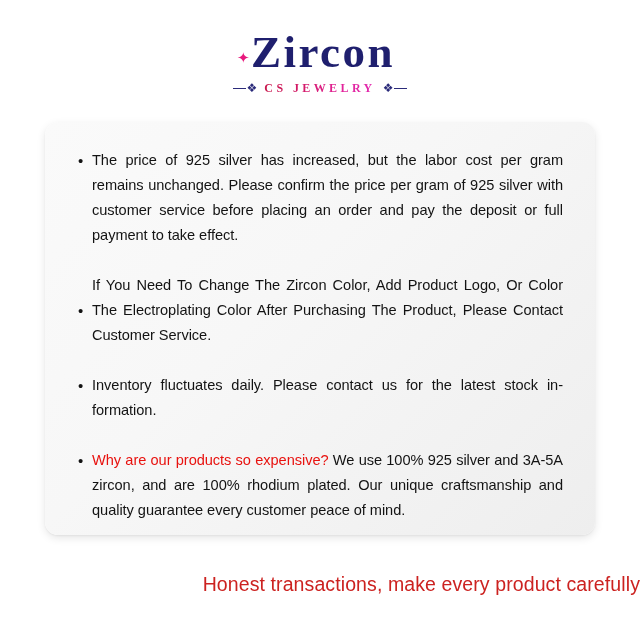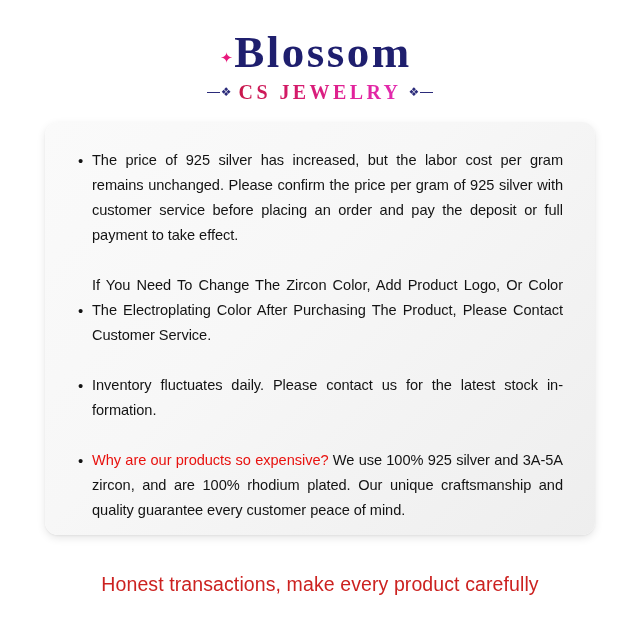--- a/index.html
+++ b/index.html
@@ -60,21 +60,21 @@
     margin-top: 3px;
     display: flex;
     align-items: center;
     justify-content: center;
     gap: 7px;
     white-space: nowrap;
   }
 
   .brand-sub-text {
     font-family: "Liberation Serif", "DejaVu Serif", serif;
-    font-size: 20px;
+    font-size: 12px;
     font-weight: 700;
     letter-spacing: 3.4px;
     background: linear-gradient(90deg, #c8184c 0%, #d41a6a 35%, #e2239b 70%, #e22ab0 100%);
     -webkit-background-clip: text;
     background-clip: text;
     color: transparent;
     -webkit-text-fill-color: transparent;
   }
 
   .ornament {
@@ -151,36 +151,36 @@
 
   
   .notice-item > .body { display: block; }
 
   
   .footer {
     position: absolute;
     left: 0;
     top: 570px;
     width: 640px;
-    text-align: center;
+    text-align: right;
     font-size: 19.5px;
     line-height: 28px;
     color: #cc2220;
     letter-spacing: 0.1px;
   }
 </style>
 </head>
 <body>
 
 <div class="page">
 
   <div class="brand">
     <div class="brand-word">
       <span class="brand-sparkle">✦</span>
-      <span>Blossom</span>
+      <span>Zircon</span>
     </div>
     <div class="brand-sub">
       <span class="ornament left">
         <span class="bar"></span>
           <span class="gem">❖</span>
       </span>
       <span class="brand-sub-text">CS JEWELRY</span>
       <span class="ornament right">
         <span class="gem">❖</span>
           <span class="bar"></span>

